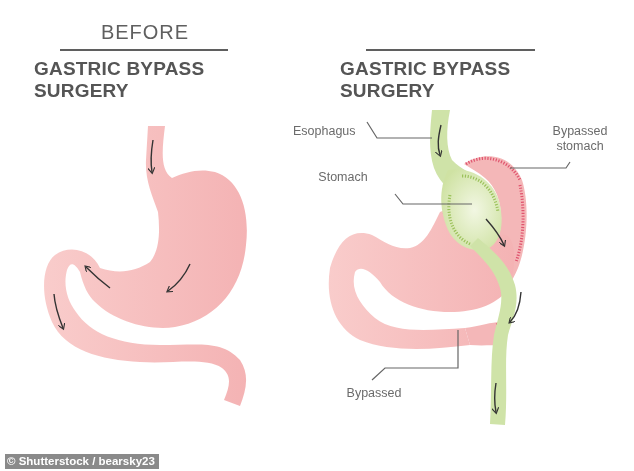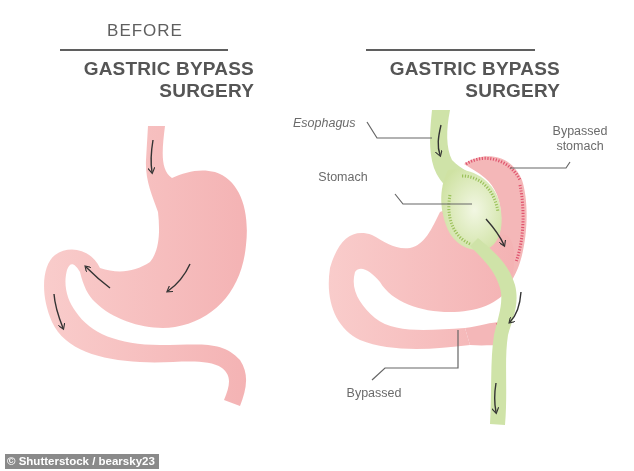--- a/index.html
+++ b/index.html
@@ -1,19 +1,19 @@
 <!DOCTYPE html>
 <html><head>
 <meta charset="utf-8">
 <style>
   html, body { margin: 0; padding: 0; background: #ffffff; }
   .canvas { position: relative; width: 634px; height: 471px; overflow: hidden; background: #fff; font-family: "Liberation Sans", sans-serif; }
-  .before-word, .after-word { position: absolute; font-size: 17px; letter-spacing: 1px; font-weight: 300; color: #5f5f5f; text-align: center; width: 200px; }
+  .before-word, .after-word { position: absolute; font-size: 20px; letter-spacing: 1px; font-weight: 300; color: #5f5f5f; text-align: center; width: 200px; }
   .rule { position: absolute; height: 2px; background: #5f5f5f; }
-  .heading { position: absolute; width: 220px; text-align: right; font-size: 19px; font-weight: 700; line-height: 22px; color: #555; letter-spacing: 0.2px; }
+  .heading { position: absolute; width: 220px; text-align: left; font-size: 19px; font-weight: 700; line-height: 22px; color: #555; letter-spacing: 0.2px; }
   .label { position: absolute; font-size: 12.5px; color: #6b6b6b; line-height: 15px; text-align: center; }
   .credit { position: absolute; left: 5px; top: 454px; height: 15px; line-height: 15px; padding: 0 4px 0 2px; background: #8a8a8a; color: #fff; font-weight: 700; font-size: 11.5px; }
   svg { position: absolute; left: 0; top: 0; }
 </style>
 </head>
 <body>
 
 <div class="canvas">
 
   <svg width="634" height="471" viewBox="0 0 634 471">
@@ -104,21 +104,21 @@
     <div>GASTRIC BYPASS</div>
     <div>SURGERY</div>
   </div>
 
   <div class="rule" style="left:366px; top:49px; width:169px;"></div>
   <div class="heading" style="left:340px; top:58px;">
     <div>GASTRIC BYPASS</div>
     <div>SURGERY</div>
   </div>
 
-  <div class="label" style="left:293px; top:116px;font-style:italic;">Esophagus</div>
+  <div class="label" style="left:293px; top:124px;">Esophagus</div>
 
   <div class="label" style="left:545px; top:124px; width:70px;">
     <div>Bypassed</div>
     <div>stomach</div>
   </div>
 
   <div class="label" style="left:288px; top:170px; width:110px;">
     <div>Stomach</div>
   </div>
 

